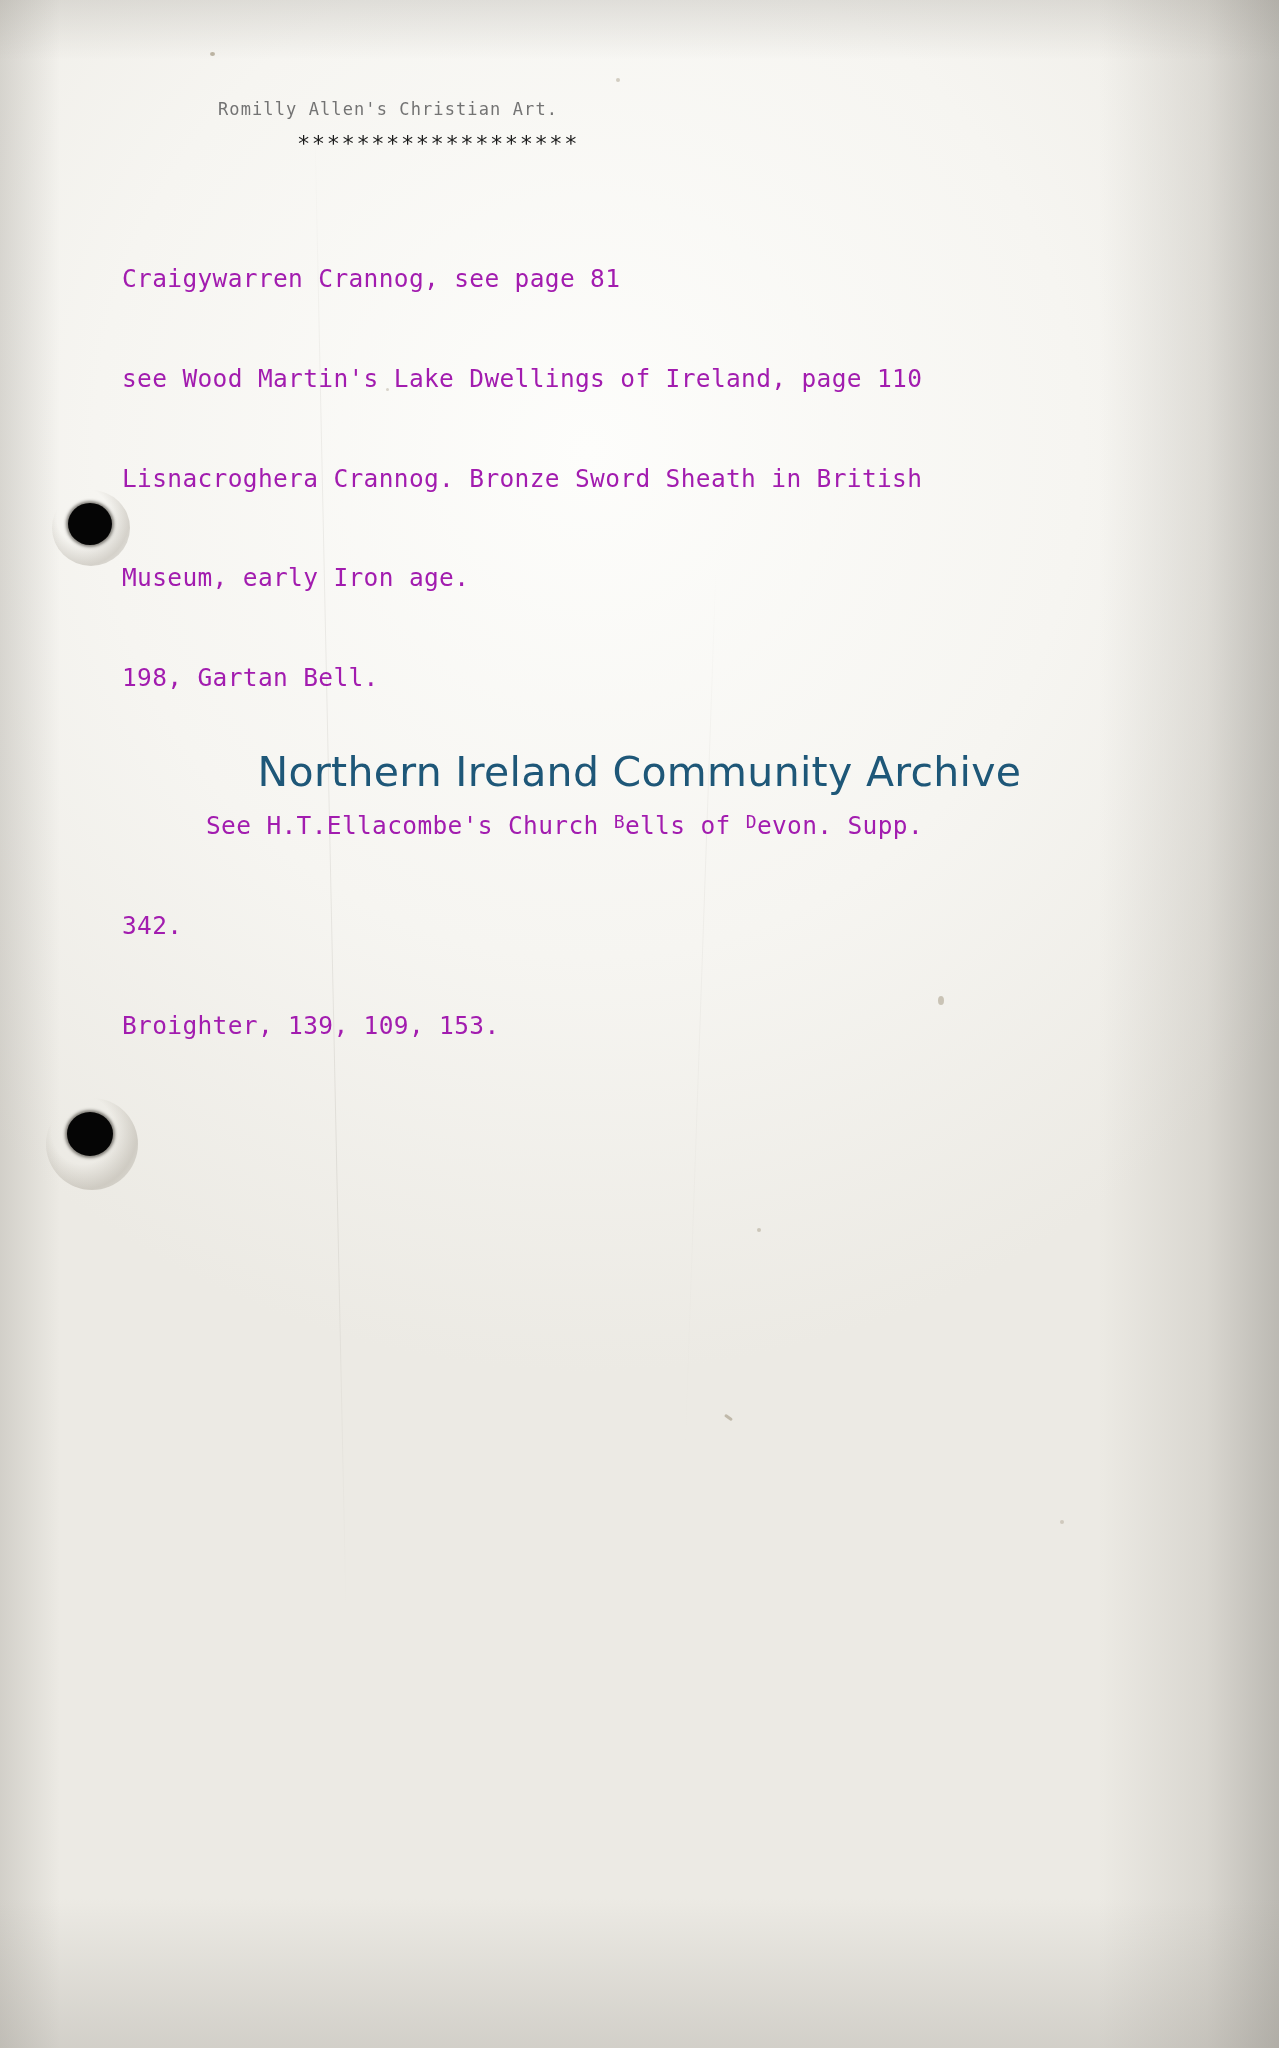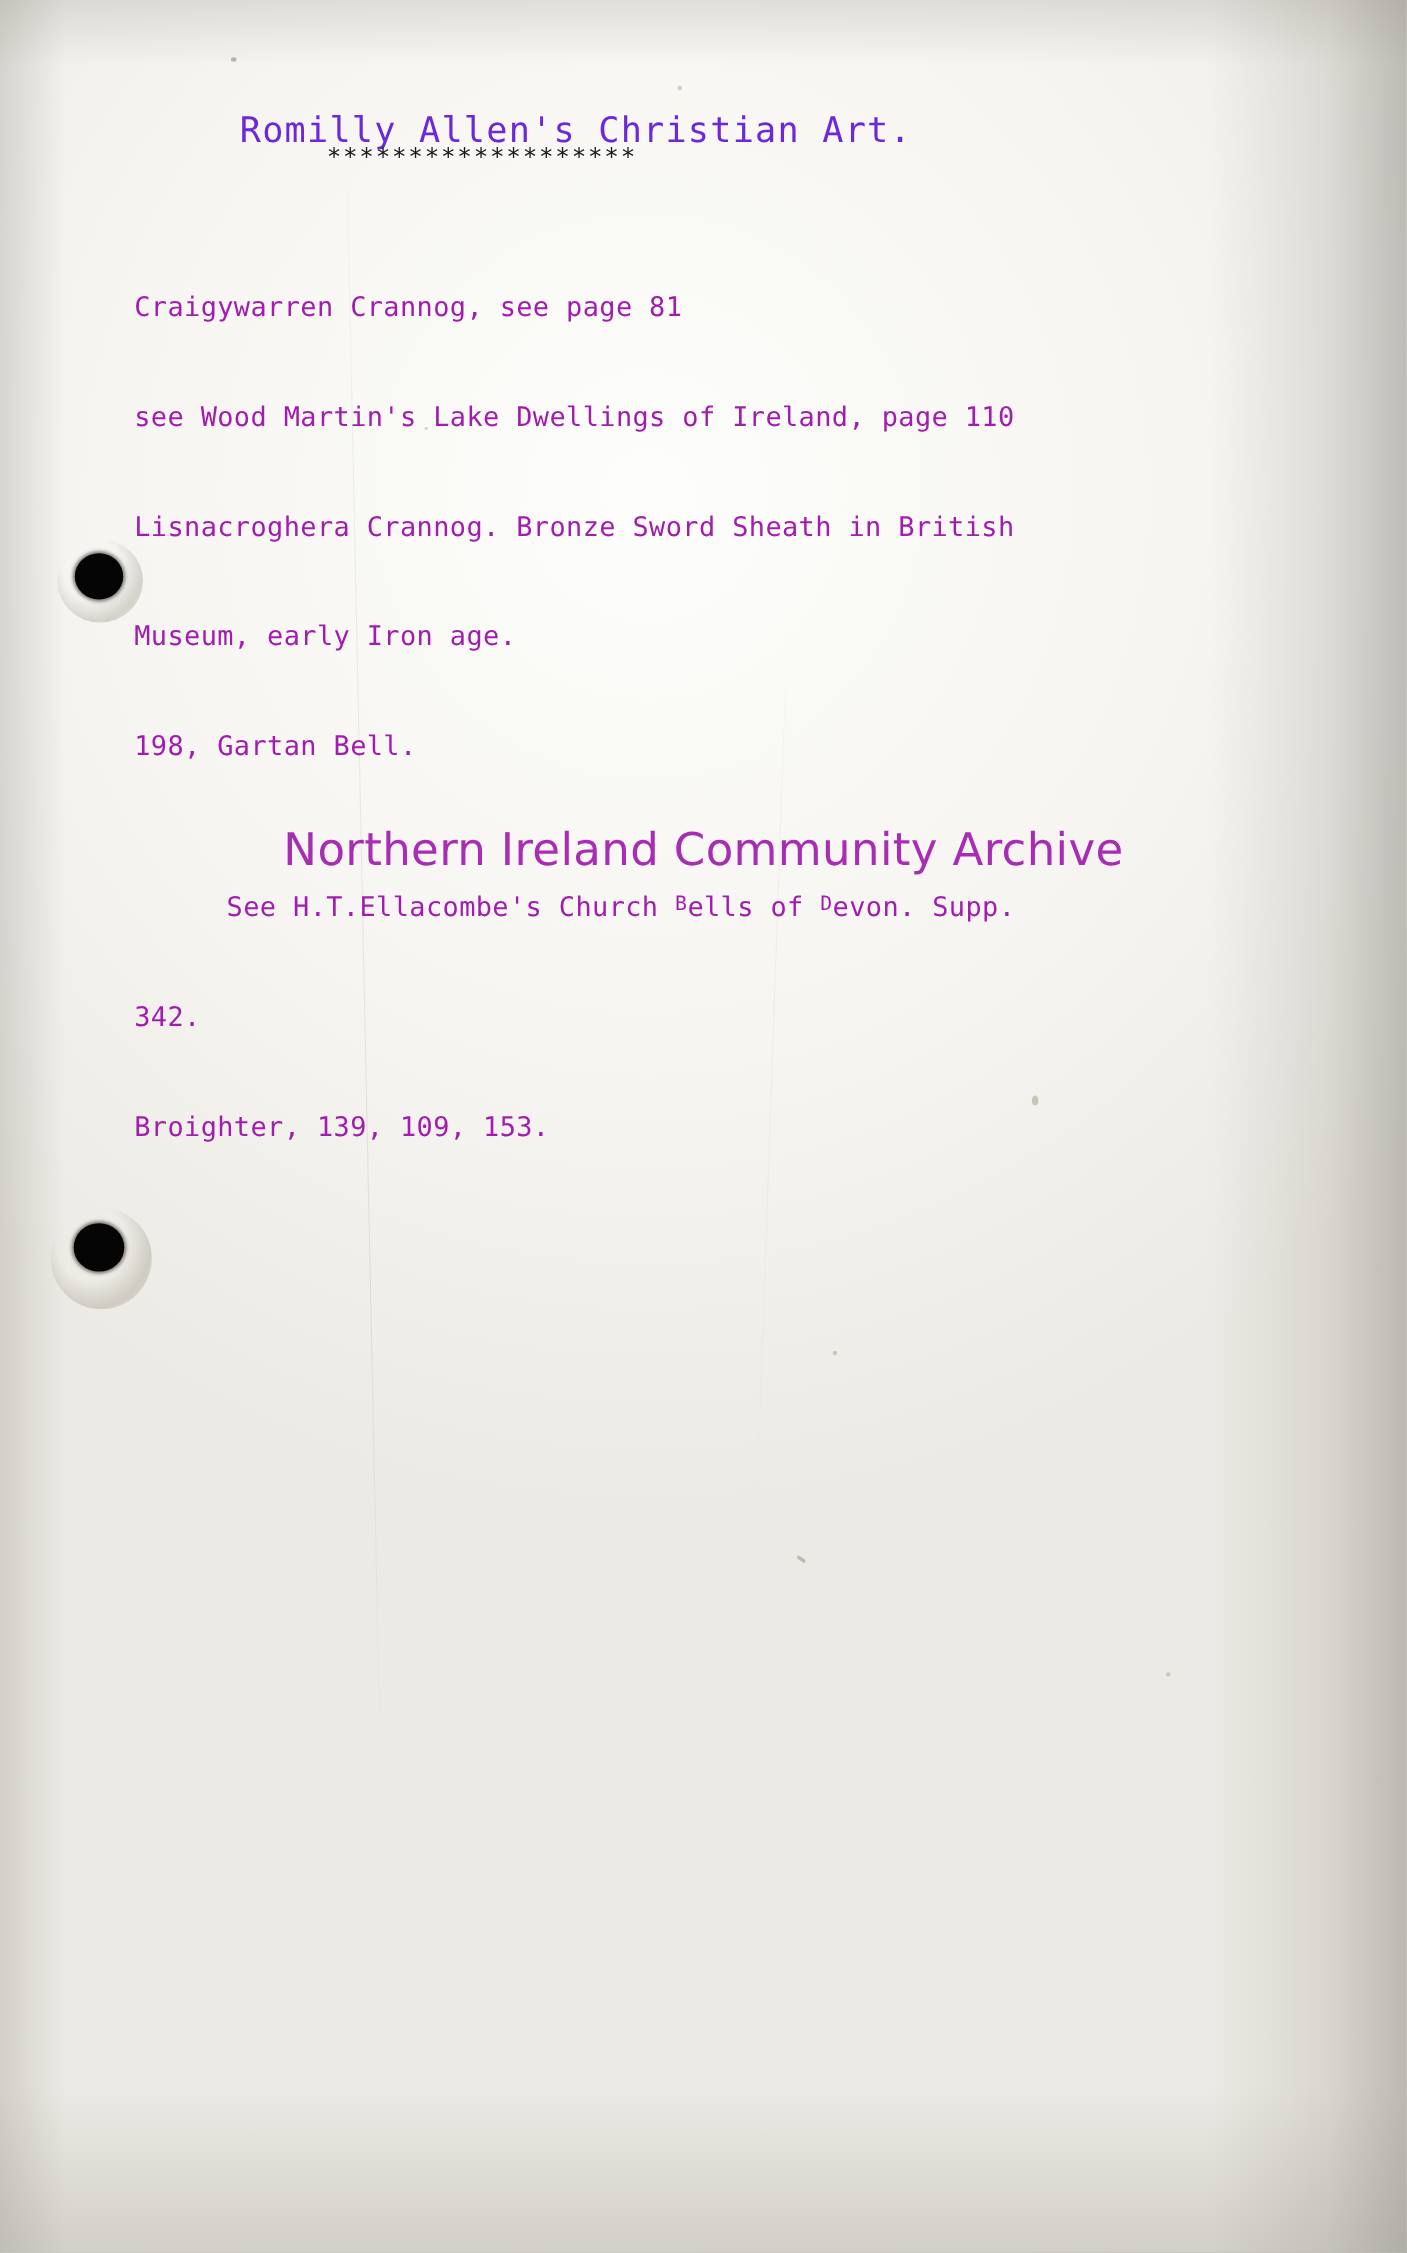--- a/index.html
+++ b/index.html
@@ -77,23 +77,23 @@
   .typed {
     position: absolute;
     font-family: "DejaVu Sans Mono", "Liberation Mono", monospace;
     color: #a21caf;
     white-space: pre;
     letter-spacing: 0.4px;
   }
   .title {
     left: 218px;
     top: 99px;
-    font-size: 32px;
+    font-size: 17px;
     letter-spacing: 1.1px;
-    color: #6d28d9;
+    color: #737373;
   }
   .stars {
     left: 297px;
     top: 131px;
     font-size: 22px;
     letter-spacing: 1.6px;
     color: #1c1c1c;
   }
   .body-lines {
     left: 122px;
@@ -140,21 +140,21 @@
 
   
   .watermark {
     position: absolute;
     left: 0;
     top: 748px;
     width: 100%;
     text-align: center;
     font-family: "DejaVu Sans", "Liberation Sans", sans-serif;
     font-size: 41px;
-    color: #a21caf;
+    color: #0c4a6e;
     letter-spacing: 0.3px;
     opacity: 0.92;
     pointer-events: none;
   }
 </style>
 </head>
 <body>
 
 <div id="page">
 

